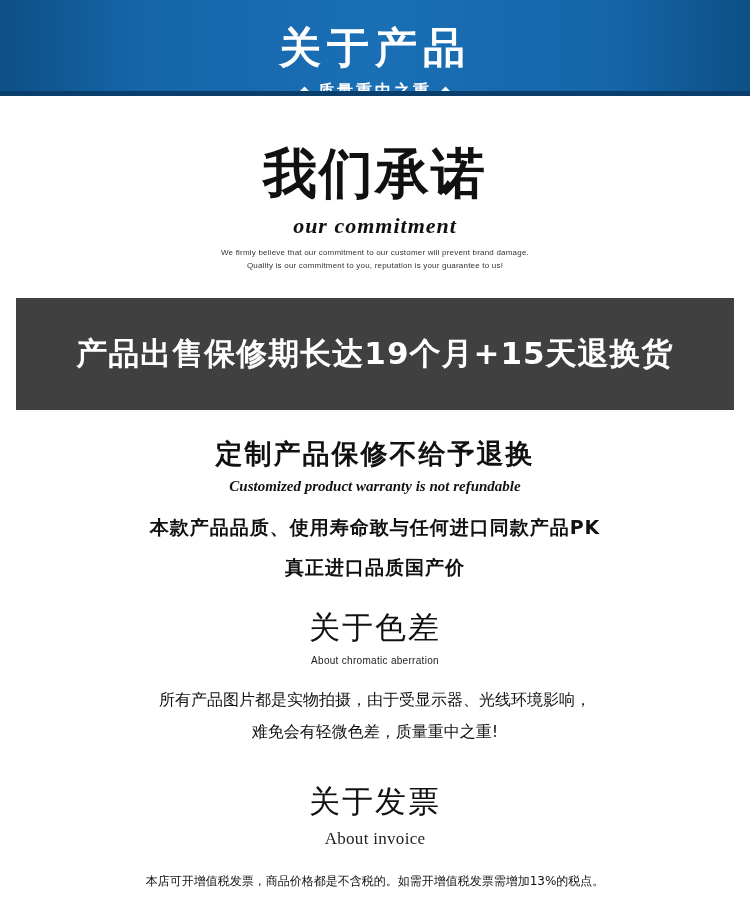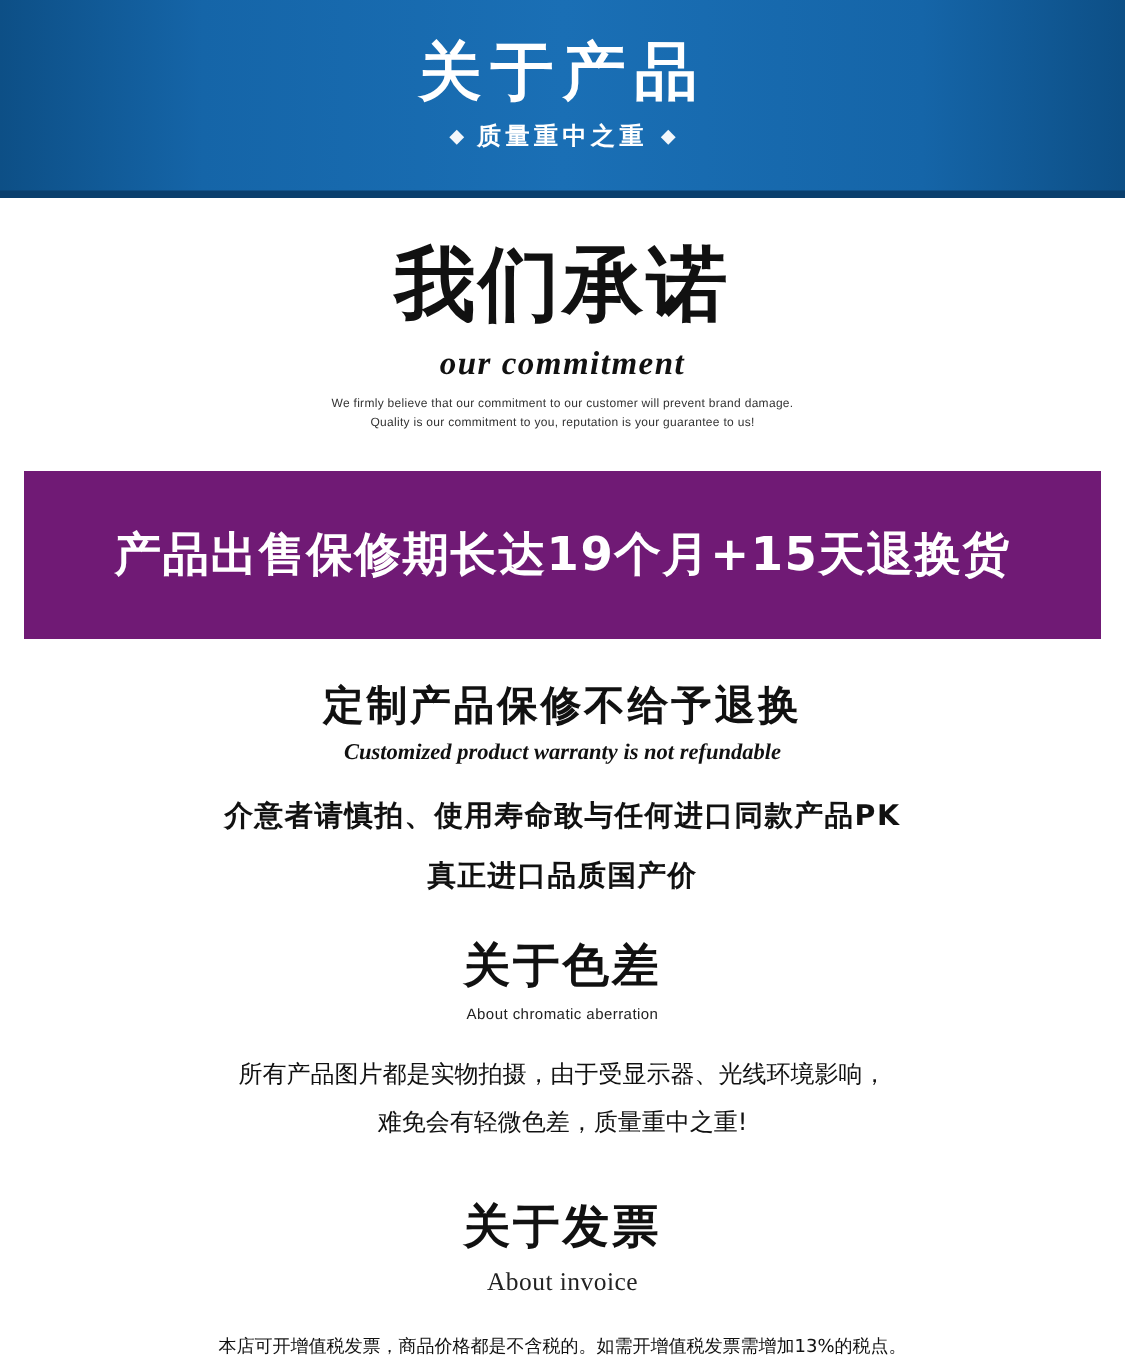--- a/index.html
+++ b/index.html
@@ -18,21 +18,21 @@
   .page {
     position: relative;
     width: 750px;
     height: 903px;
   }
 
   
   .header {
     position: relative;
     width: 750px;
-    height: 132px;
+    height: 96px;
     background: linear-gradient(90deg, #0d4f86 0%, #1565a8 18%, #1a6fb5 50%, #1565a8 82%, #0d4f86 100%);
     overflow: hidden;
   }
   .header-inner {
     position: absolute;
     top: 0; left: 0;
     width: 750px;
     height: 128px;
     display: flex;
     flex-direction: column;
@@ -72,21 +72,21 @@
     position: absolute;
     left: 0;
     bottom: 0;
     width: 750px;
     height: 5px;
     background: #0a3f6d;
   }
 
   
   .commit {
-    padding-top: 28px;
+    padding-top: 48px;
     text-align: center;
   }
   .commit-title {
     font-family: "DejaVu Sans", sans-serif;
     font-weight: bold;
     font-size: 54px;
     letter-spacing: 2px;
     color: #111111;
     line-height: 1.1;
   }
@@ -108,21 +108,21 @@
     letter-spacing: .2px;
   }
   .commit-note2 {
     margin-top: 4px;
   }
 
   
   .warranty-bar {
     margin: 28px 16px 0 16px;
     height: 112px;
-    background: #701a75;
+    background: #404040;
     display: flex;
     align-items: center;
     justify-content: center;
   }
   .warranty-text {
     font-family: "DejaVu Sans", sans-serif;
     font-weight: bold;
     font-size: 31px;
     letter-spacing: 1px;
     color: #ffffff;
@@ -160,21 +160,21 @@
   .mid-line.second {
     margin-top: 14px;
   }
 
   
   .section {
     text-align: center;
   }
   .section-title {
     font-family: "DejaVu Sans", sans-serif;
-    font-weight: bold;
+    font-weight: normal;
     font-size: 31px;
     letter-spacing: 2px;
     color: #111111;
     margin-top: 16px;
   }
   .section-en {
     font-family: "Liberation Sans", sans-serif;
     font-size: 10px;
     color: #222222;
     margin-top: 6px;
@@ -226,21 +226,21 @@
     <div class="commit-note2">Quality is our commitment to you, reputation is your guarantee to us!</div>
   </div>
 
   <div class="warranty-bar">
     <div class="warranty-text">产品出售保修期长达19个月+15天退换货</div>
   </div>
 
   <div class="mid">
     <div class="mid-h">定制产品保修不给予退换</div>
     <div class="mid-en">Customized product warranty is not refundable</div>
-    <div class="mid-line">介意者请慎拍、使用寿命敢与任何进口同款产品PK</div>
+    <div class="mid-line">本款产品品质、使用寿命敢与任何进口同款产品PK</div>
     <div class="mid-line second">真正进口品质国产价</div>
   </div>
 
   <div class="section sec-color">
     <div class="section-title">关于色差</div>
     <div class="section-en">About chromatic aberration</div>
     <div class="section-body">
       <div>所有产品图片都是实物拍摄，由于受显示器、光线环境影响，</div>
       <div>难免会有轻微色差，质量重中之重!</div>
     </div>

